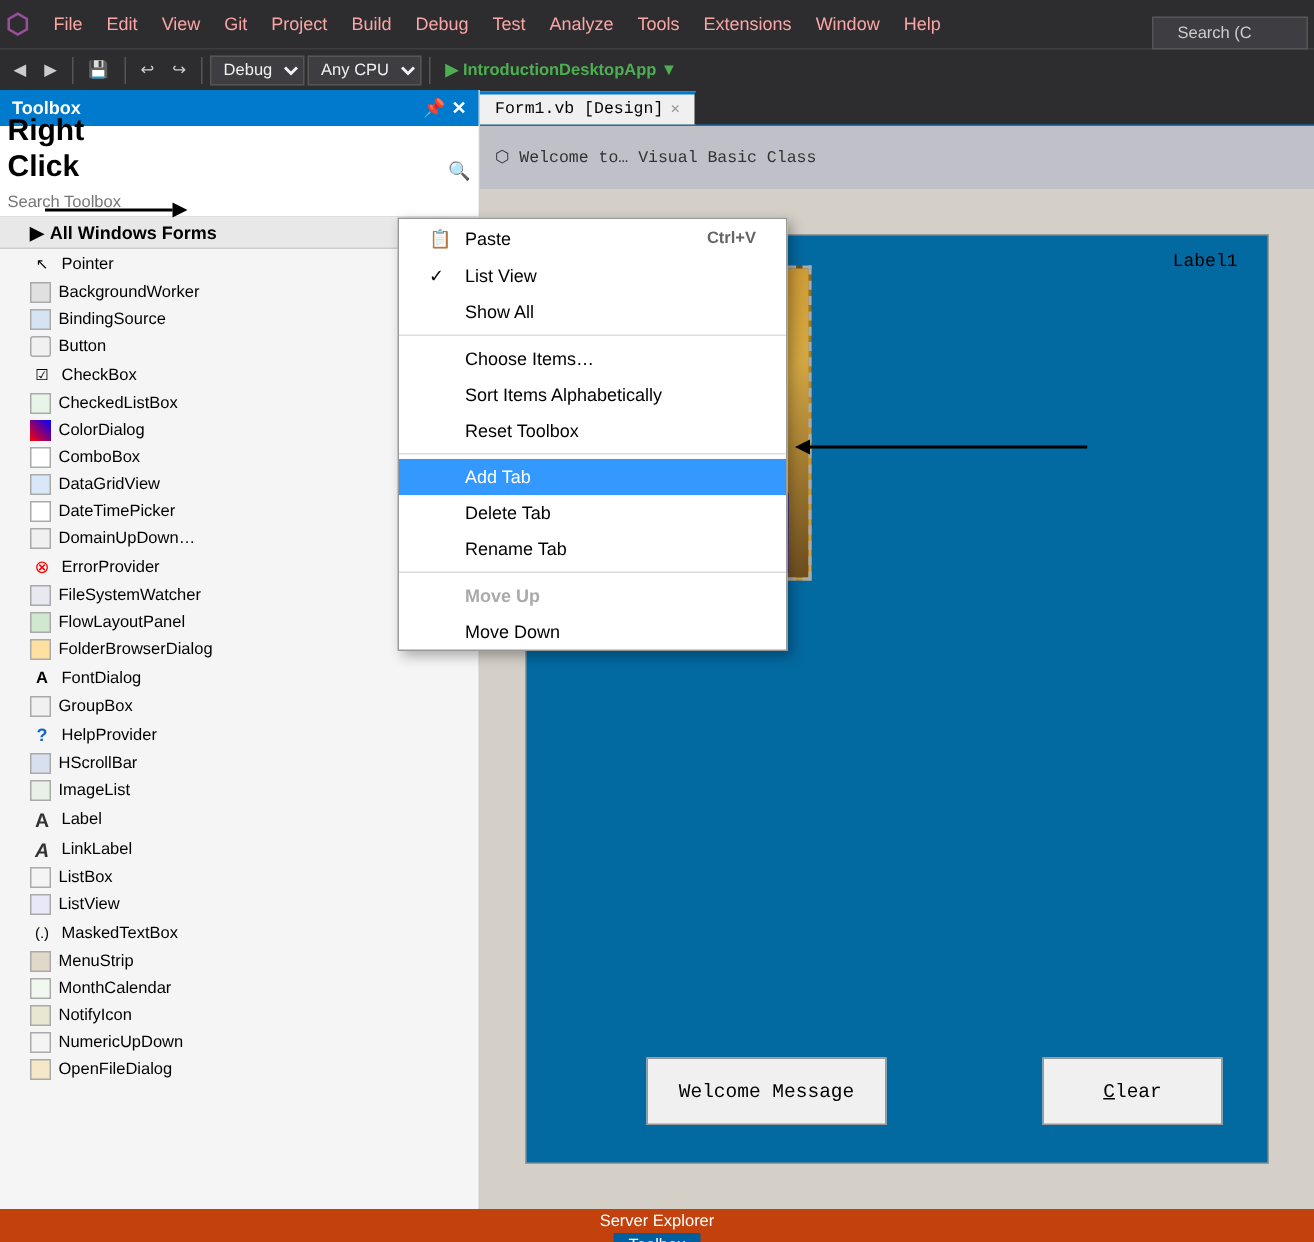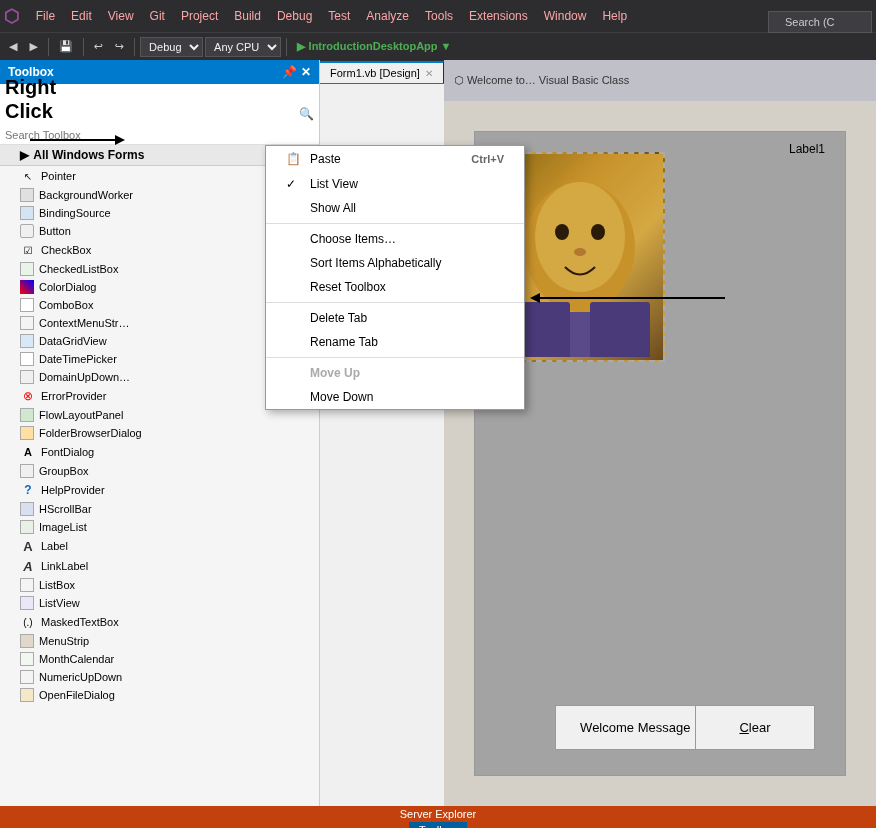--- a/index.html
+++ b/index.html
@@ -35,21 +35,21 @@
     .toolbox-item .item-icon { width: 16px; height: 16px; display: inline-flex; align-items: center; justify-content: center; font-size: 10px; flex-shrink: 0; }
 
     
     .tab-strip { background: #2d2d30; display: flex; align-items: flex-end; height: 24px; border-bottom: 1px solid #007acc; }
     .tab { background: #3e3e42; color: #ccc; padding: 3px 10px; font-size: 11px; cursor: pointer; border-right: 1px solid #2d2d30; height: 22px; display: flex; align-items: center; gap: 5px; }
     .tab.active { background: #f0f0f0; color: #000; border-top: 2px solid #007acc; }
     .tab-close { font-size: 10px; color: #999; cursor: pointer; }
 
     
     .design-surface { flex: 1; background: #d4d0c8; overflow: hidden; position: relative; display: flex; flex-direction: column; }
-    .design-canvas { flex: 1; background: #a3a3a3; position: relative; margin: 30px; border: 1px solid #999; }
+    .design-canvas { flex: 1; background: #0369a1; position: relative; margin: 30px; border: 1px solid #999; }
 
     
     .label1 { position: absolute; top: 10px; right: 20px; font-size: 12px; color: #000; }
     .image-box { position: absolute; top: 20px; left: 20px; width: 170px; height: 210px; border: 2px dashed #aaa; background: linear-gradient(135deg, #8b6914 0%, #c8922a 30%, #d4a843 60%, #6b4b1e 100%); overflow: hidden; display: flex; align-items: center; justify-content: center; }
     .welcome-btn { position: absolute; bottom: 25px; left: 80px; width: 160px; height: 45px; background: #f0f0f0; border: 1px solid #999; font-size: 13px; cursor: pointer; display: flex; align-items: center; justify-content: center; }
     .clear-btn { position: absolute; bottom: 25px; right: 30px; width: 120px; height: 45px; background: #f0f0f0; border: 1px solid #999; font-size: 13px; cursor: pointer; display: flex; align-items: center; justify-content: center; }
 
     
     .context-menu { position: absolute; top: 145px; left: 265px; background: white; border: 1px solid #999; box-shadow: 3px 3px 8px rgba(0,0,0,0.3); z-index: 100; width: 260px; font-size: 12px; }
     .ctx-item { padding: 5px 20px; cursor: pointer; display: flex; align-items: center; gap: 8px; position: relative; }
@@ -152,40 +152,40 @@
         </div>
       <div class="toolbox-item">
           <span class="item-icon" style="background:linear-gradient(45deg,red,blue);width:14px;height:14px;"></span>
           <span>ColorDialog</span>
         </div>
       <div class="toolbox-item">
           <span class="item-icon" style="background:#fff;width:14px;height:14px;border:1px solid #aaa;"></span>
           <span>ComboBox</span>
         </div>
       <div class="toolbox-item">
-          <span class="item-icon" style="background:#f4f4f4;width:14px;height:14px;border:1px solid #aaa;"></span>
-          <span>ContextMenuStr…</span>
-        </div>
-      <div class="toolbox-item">
           <span class="item-icon" style="background:#d8e8f8;width:14px;height:14px;border:1px solid #aaa;"></span>
           <span>DataGridView</span>
         </div>
       <div class="toolbox-item">
           <span class="item-icon" style="background:#fff;width:14px;height:14px;border:1px solid #aaa;"></span>
           <span>DateTimePicker</span>
         </div>
       <div class="toolbox-item">
           <span class="item-icon" style="background:#f0f0f0;width:14px;height:14px;border:1px solid #aaa;"></span>
           <span>DomainUpDown…</span>
         </div>
       <div class="toolbox-item">
           <span class="item-icon" style="color:red;font-size:12px;">⊗</span>
           <span>ErrorProvider</span>
         </div>
       <div class="toolbox-item">
+          <span class="item-icon" style="background:#e8e8f0;width:14px;height:14px;border:1px solid #aaa;"></span>
+          <span>FileSystemWatcher</span>
+        </div>
+      <div class="toolbox-item">
           <span class="item-icon" style="background:#d0e8d0;width:14px;height:14px;border:1px solid #aaa;"></span>
           <span>FlowLayoutPanel</span>
         </div>
       <div class="toolbox-item">
           <span class="item-icon" style="background:#ffe0a0;width:14px;height:14px;border:1px solid #aaa;"></span>
           <span>FolderBrowserDialog</span>
         </div>
       <div class="toolbox-item">
           <span class="item-icon" style="font-weight:bold;font-size:11px;">A</span>
           <span>FontDialog</span>
@@ -228,31 +228,35 @@
         </div>
       <div class="toolbox-item">
           <span class="item-icon" style="background:#e0d8c8;width:14px;height:14px;border:1px solid #aaa;"></span>
           <span>MenuStrip</span>
         </div>
       <div class="toolbox-item">
           <span class="item-icon" style="background:#f0f8f0;width:14px;height:14px;border:1px solid #aaa;"></span>
           <span>MonthCalendar</span>
         </div>
       <div class="toolbox-item">
+          <span class="item-icon" style="background:#e8e8d0;width:14px;height:14px;border:1px solid #aaa;"></span>
+          <span>NotifyIcon</span>
+        </div>
+      <div class="toolbox-item">
           <span class="item-icon" style="background:#f4f4f4;width:14px;height:14px;border:1px solid #aaa;"></span>
           <span>NumericUpDown</span>
         </div>
       <div class="toolbox-item">
           <span class="item-icon" style="background:#f4e8c8;width:14px;height:14px;border:1px solid #aaa;"></span>
           <span>OpenFileDialog</span>
         </div>
     </div>
   </div>
 
-  <div style="flex:1; display:flex; flex-direction:row;">
+  <div style="flex:1; display:flex; flex-direction:column;font-family:Liberation Mono, monospace;">
 
     <div class="tab-strip">
       <div class="tab active">
         <span>Form1.vb [Design]</span>
         <span class="tab-close">✕</span>
       </div>
     </div>
 
     <div class="design-surface">
       <div style="background:#c0c0c8; padding:14px 10px; font-size:11px; color:#333; display:flex; align-items:center; gap:5px;">
@@ -310,20 +314,24 @@
   </div>
   <div class="ctx-item">
     <span class="ctx-check"></span>
     <span>Sort Items Alphabetically</span>
   </div>
   <div class="ctx-item">
     <span class="ctx-check"></span>
     <span>Reset Toolbox</span>
   </div>
   <div class="ctx-sep"></div>
+  <div class="ctx-item highlighted">
+    <span class="ctx-check"></span>
+    <span>Add Tab</span>
+  </div>
   <div class="ctx-item">
     <span class="ctx-check"></span>
     <span>Delete Tab</span>
   </div>
   <div class="ctx-item">
     <span class="ctx-check"></span>
     <span>Rename Tab</span>
   </div>
   <div class="ctx-sep"></div>
   <div class="ctx-item disabled">

